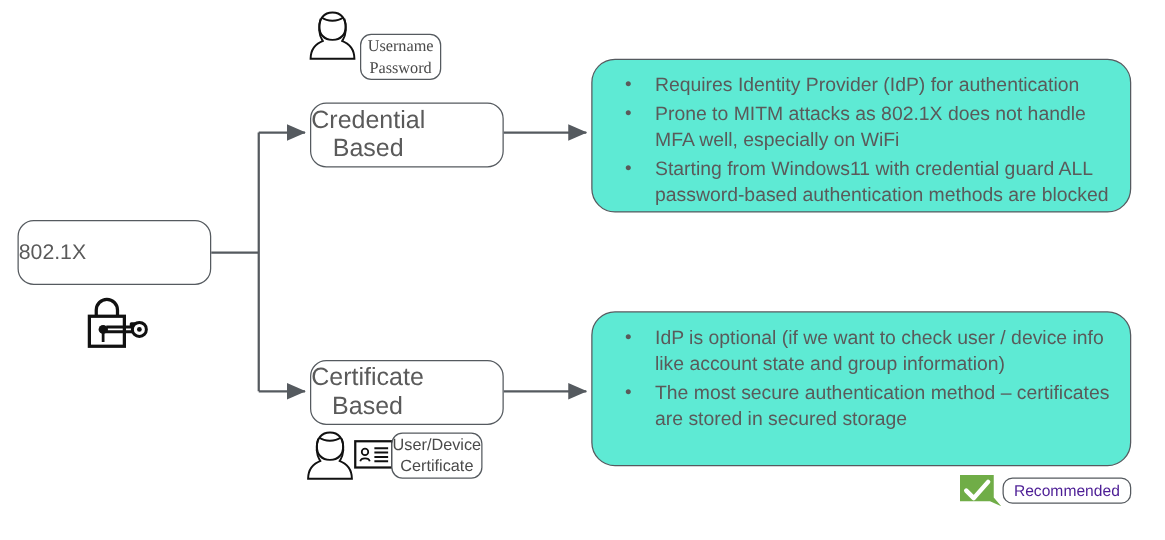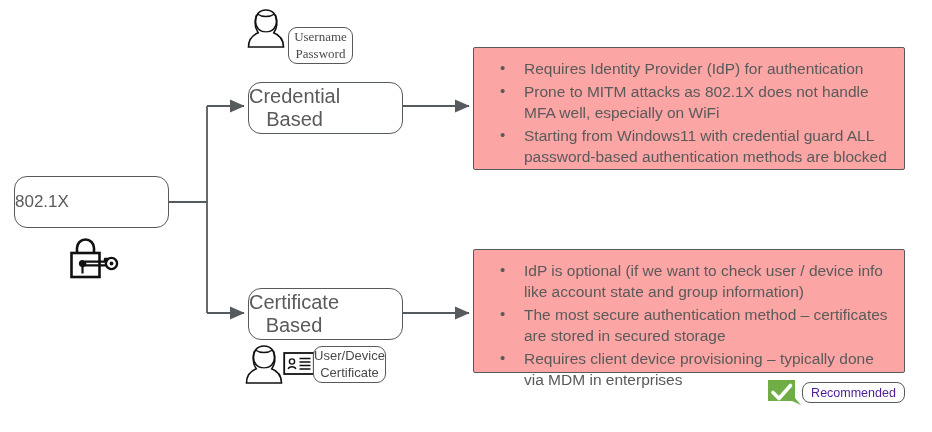--- a/index.html
+++ b/index.html
@@ -18,21 +18,21 @@
     display:flex;align-items:center;justify-content:flex-start;
     text-align:center;color:#5a5a5a;
   }
   #root-box{left:14px;top:176px;width:155px;height:52px;font-size:17px;border-radius:13px;}
   #cred-box{left:248px;top:82px;width:155px;height:52px;font-size:20px;line-height:1.15;border-radius:13px;}
   #cert-box{left:248px;top:288px;width:155px;height:52px;font-size:20px;line-height:1.15;border-radius:13px;}
   .two-line{white-space:pre-line;}
 
   .detail{
     position:absolute;box-sizing:border-box;
-    border:1.3px solid #555a5f;border-radius:2px;background:#fca5a5;
+    border:1.3px solid #555a5f;border-radius:19px;background:#5eead4;
     padding:10px 16px 10px 10px;
   }
   #cred-detail{left:473px;top:47px;width:432px;height:123px;}
   #cert-detail{left:473px;top:249px;width:432px;height:124px;}
   .detail ul{list-style:none;margin:0;padding:0;}
   .detail li{
     position:relative;padding-left:40px;margin:0 0 2px 0;
     font-size:15.5px;line-height:1.36;color:#5a5a5a;
   }
   .detail li::before{
@@ -158,21 +158,20 @@
 
   <div class="tagbox" id="cert-tag">
     <span>User/Device
 Certificate</span>
   </div>
 
   <div class="detail" id="cert-detail">
     <ul>
       <li>IdP is optional (if we want to check user / device info like account state and group information)</li>
       <li>The most secure authentication method – certificates are stored in secured storage</li>
-      <li>Requires client device provisioning – typically done via MDM in enterprises</li>
     </ul>
   </div>
 
   <div id="rec-badge">
     <svg viewBox="0 0 34 25" width="34" height="25">
       <path d="M0 0 H27 V18 L33 25 L24 21 H0 Z" fill="#70AD47"></path>
       <path d="M5 12.5 L11 18.5 L22.5 5.5" fill="none" stroke="#fff" stroke-width="3.6" stroke-linecap="round" stroke-linejoin="round"></path>
     </svg>
   </div>
   <div id="rec-pill">

